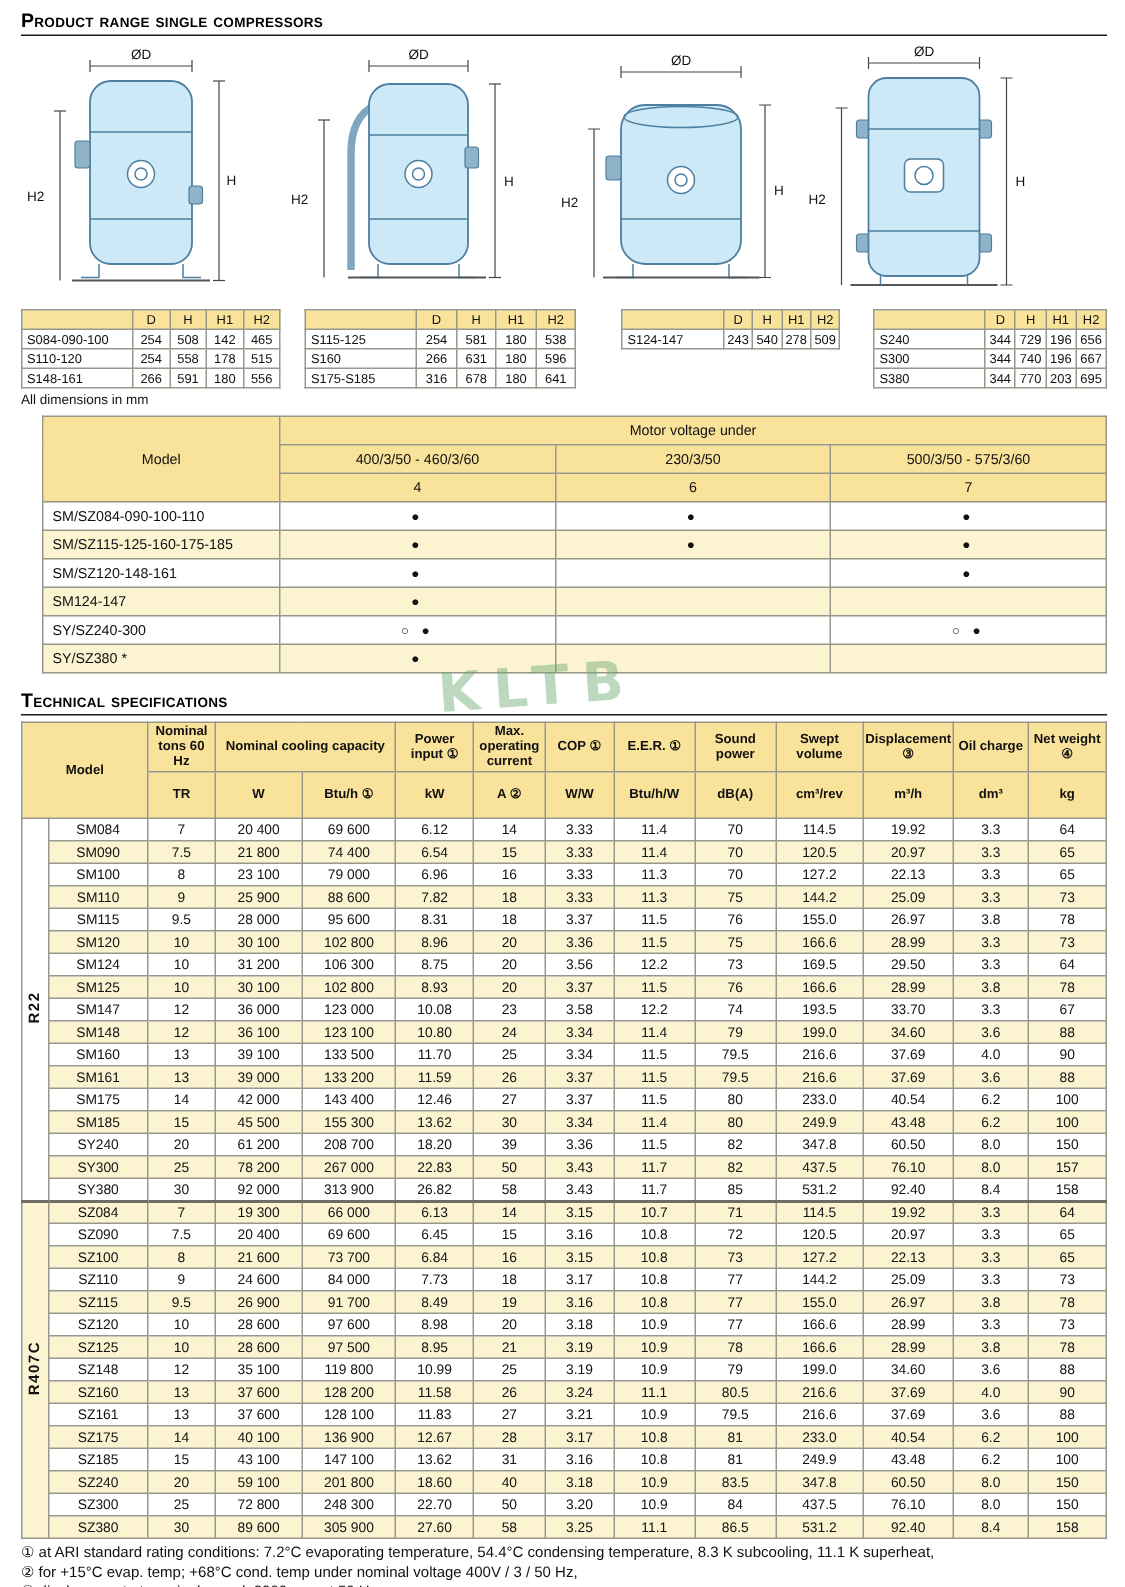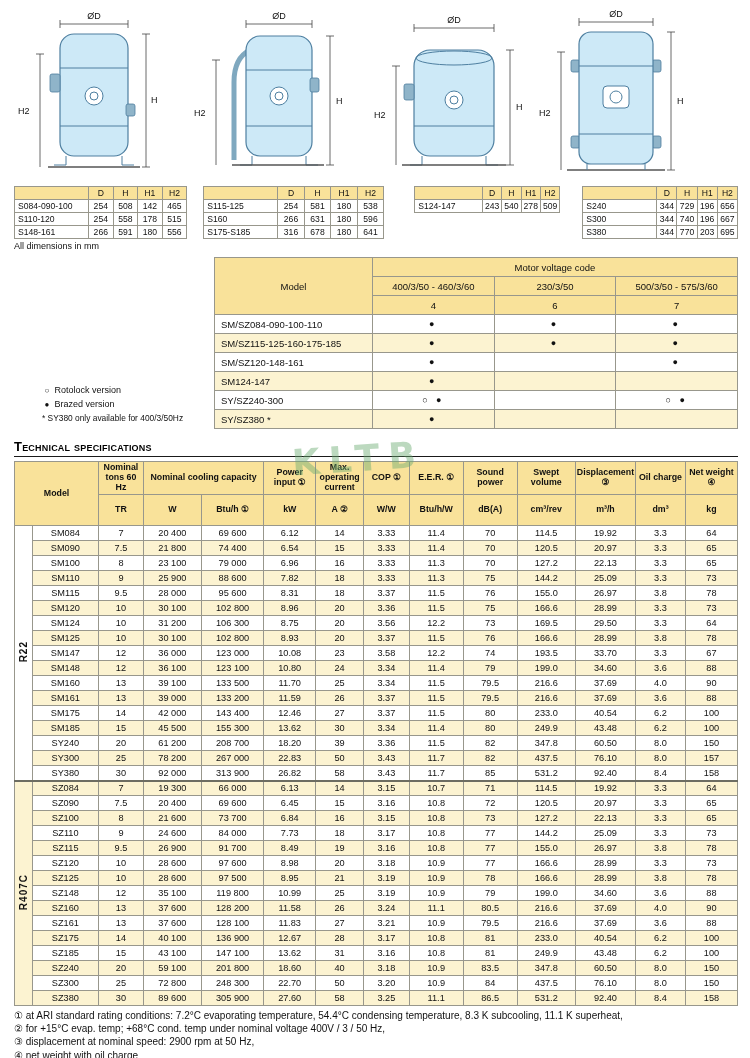--- a/index.html
+++ b/index.html
@@ -63,20 +63,21 @@
   
   .watermark{position:absolute;left:292px;top:438px;font-size:36px;font-weight:bold;color:rgba(106,170,112,.45);transform:rotate(-4deg);letter-spacing:9px;pointer-events:none;z-index:5;font-family:"DejaVu Sans",sans-serif}
 </style>
 </head>
 <body>
 
 <div class="watermark">KLTB</div>
 
 <div class="page">
 
+  <div class="sec-title">Product range single compressors</div>
 
   <div class="figs">
 
     <svg class="fig" width="170" height="174" viewBox="0 0 170 174">
       <line class="dim-line" x1="46" y1="16" x2="114" y2="16"></line>
       <line class="dim-line" x1="46" y1="12" x2="46" y2="20"></line>
       <line class="dim-line" x1="114" y1="12" x2="114" y2="20"></line>
       <text class="dim-text" x="80" y="11" text-anchor="middle">ØD</text>
       <rect class="body" x="46" y="26" width="68" height="122" rx="14"></rect>
       <path class="seam" d="M46,60 h68 M46,118 h68"></path>
@@ -285,33 +286,26 @@
             <td>203</td>
             <td>695</td>
           </tr>
         </tbody>
     </table>
   </div>
 
   <div class="note">All dimensions in mm</div>
 
   <div class="volt-row">
-    <div class="volt-left">
-      <div class="legend">
-        <div><span class="sym">○</span> <span>Rotolock version</span></div>
-        <div><span class="sym">●</span> <span>Brazed version</span></div>
-        <div class="small">* SY380 only available for 400/3/50Hz</div>
-      </div>
-    </div>
     <div class="volt-wrap">
       <table class="volt" id="volt">
         <thead>
           <tr>
             <th class="model-h" rowspan="3">Model</th>
-            <th colspan="3">Motor voltage code</th>
+            <th colspan="3">Motor voltage under</th>
           </tr>
           <tr>
             <th>400/3/50 - 460/3/60</th>
             <th>230/3/50</th>
             <th>500/3/50 - 575/3/60</th>
           </tr>
           <tr>
             <th>4</th>
             <th>6</th>
             <th>7</th>

